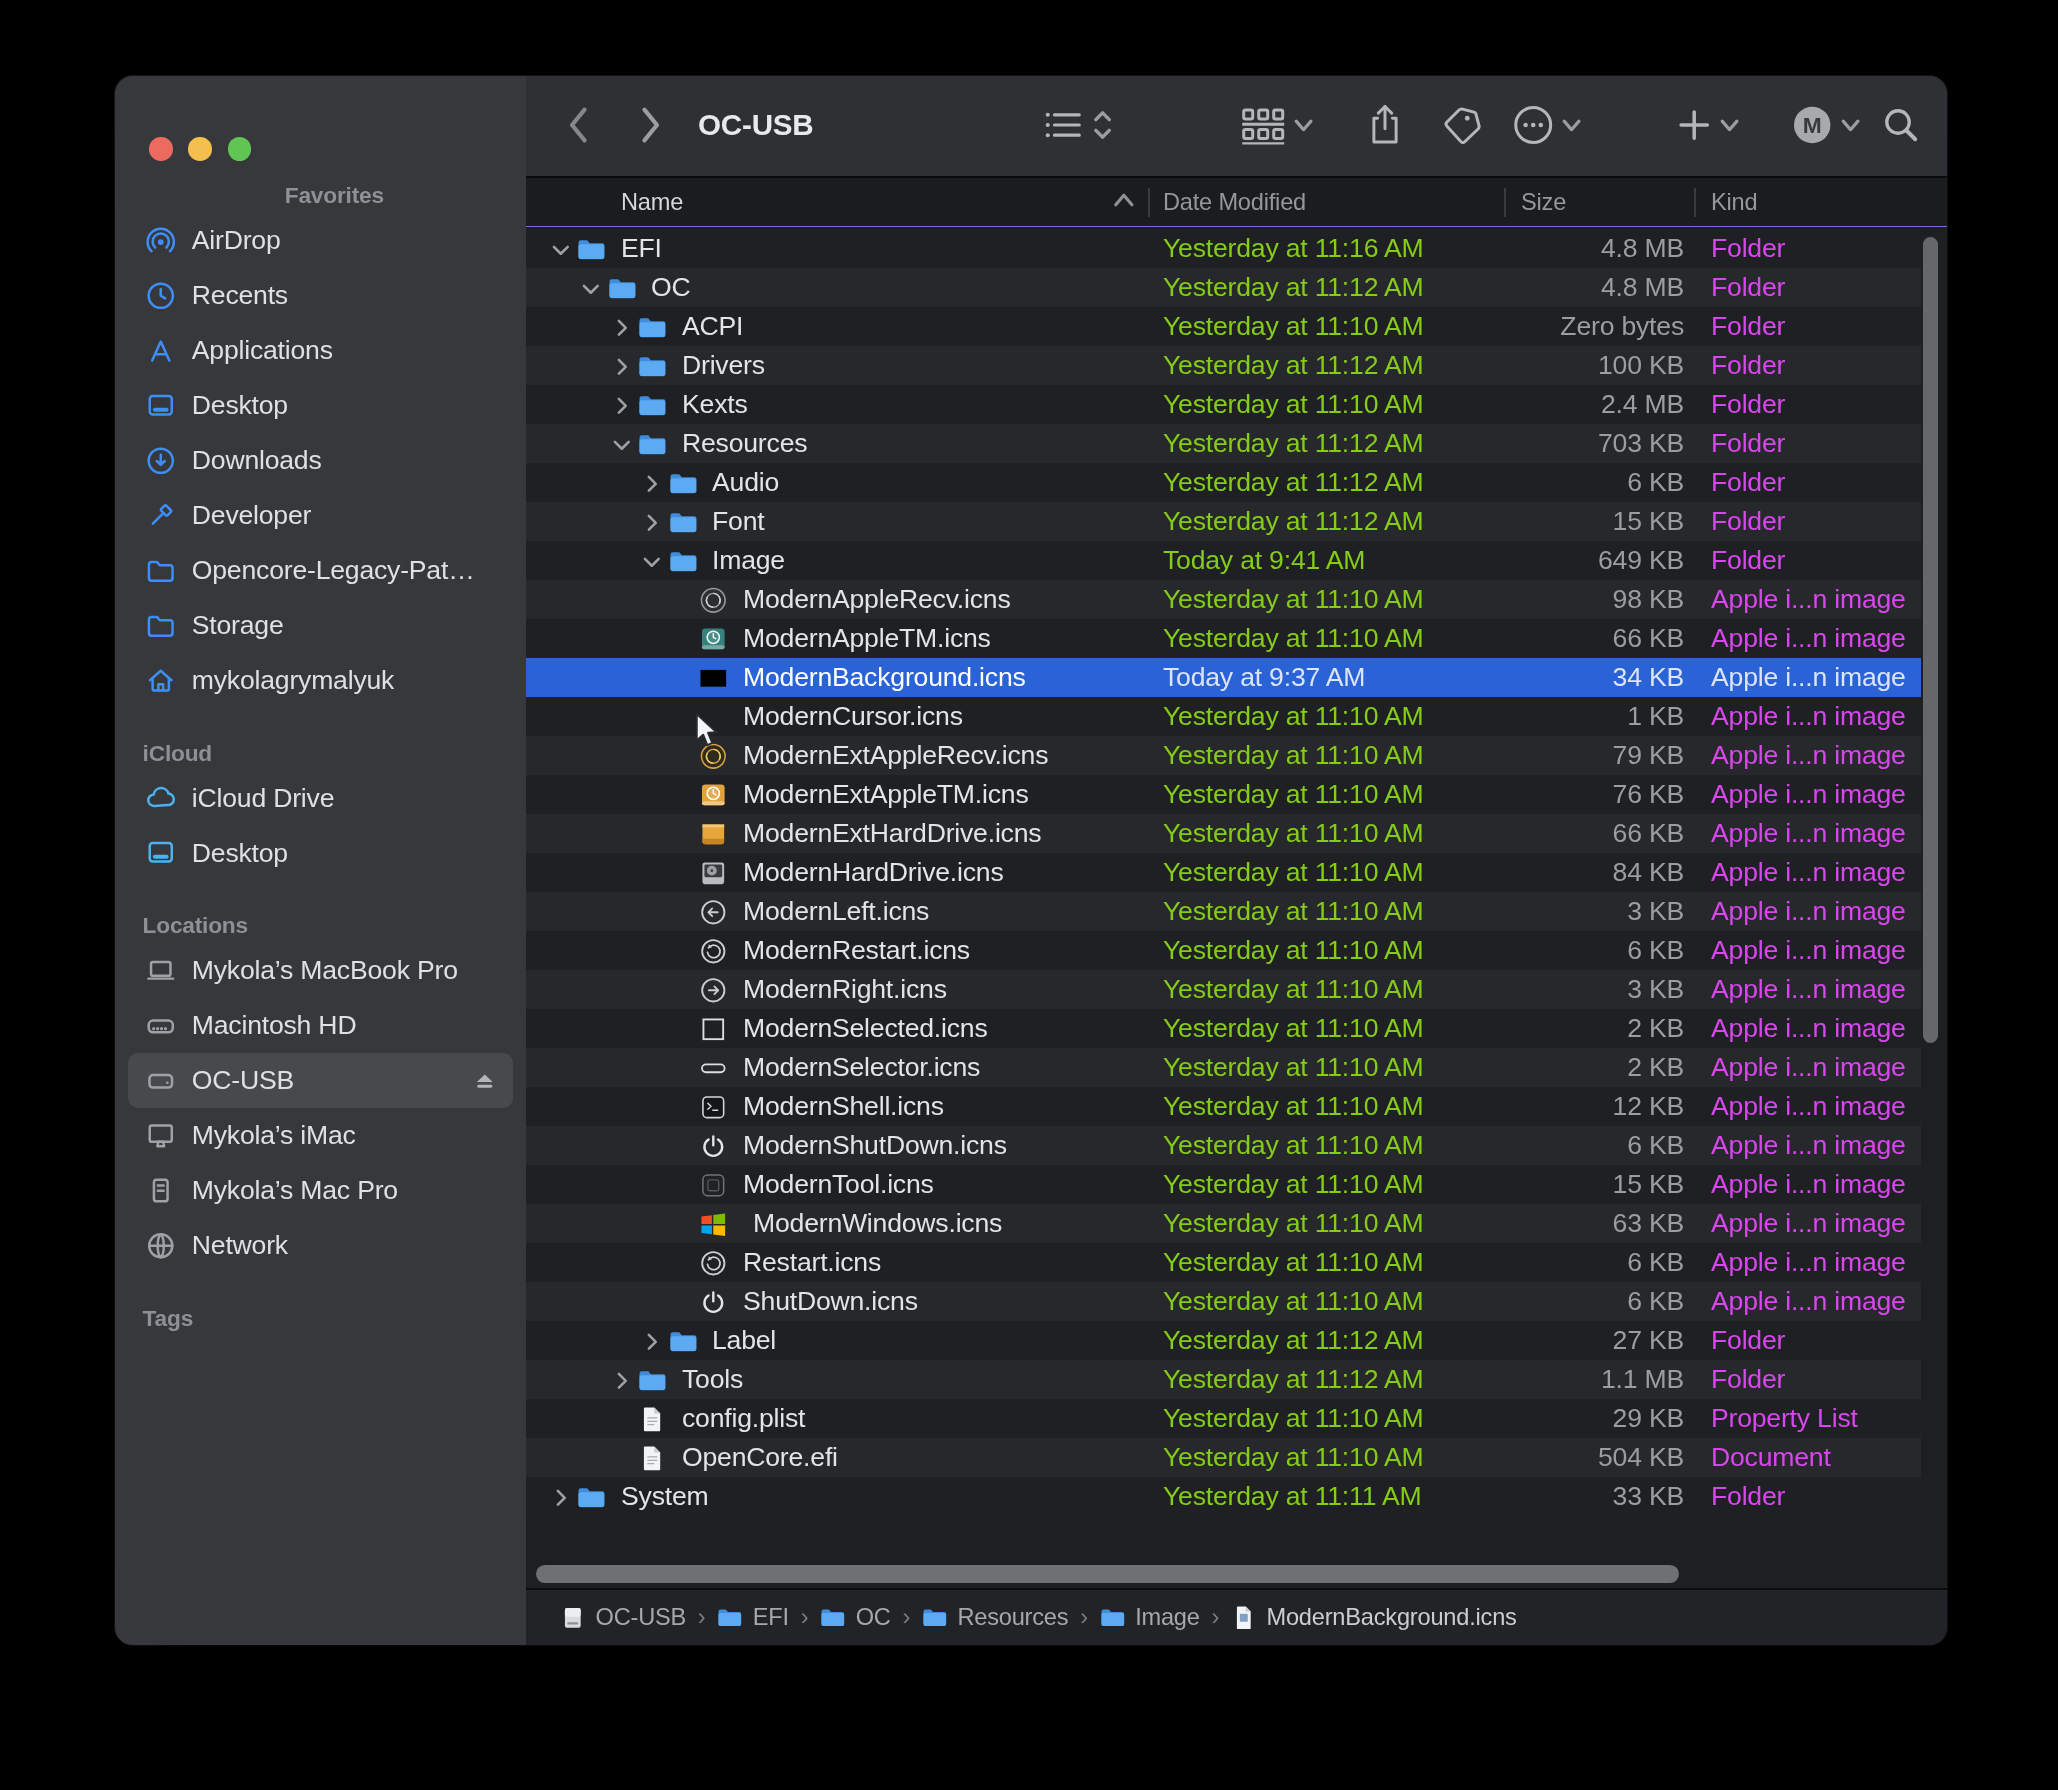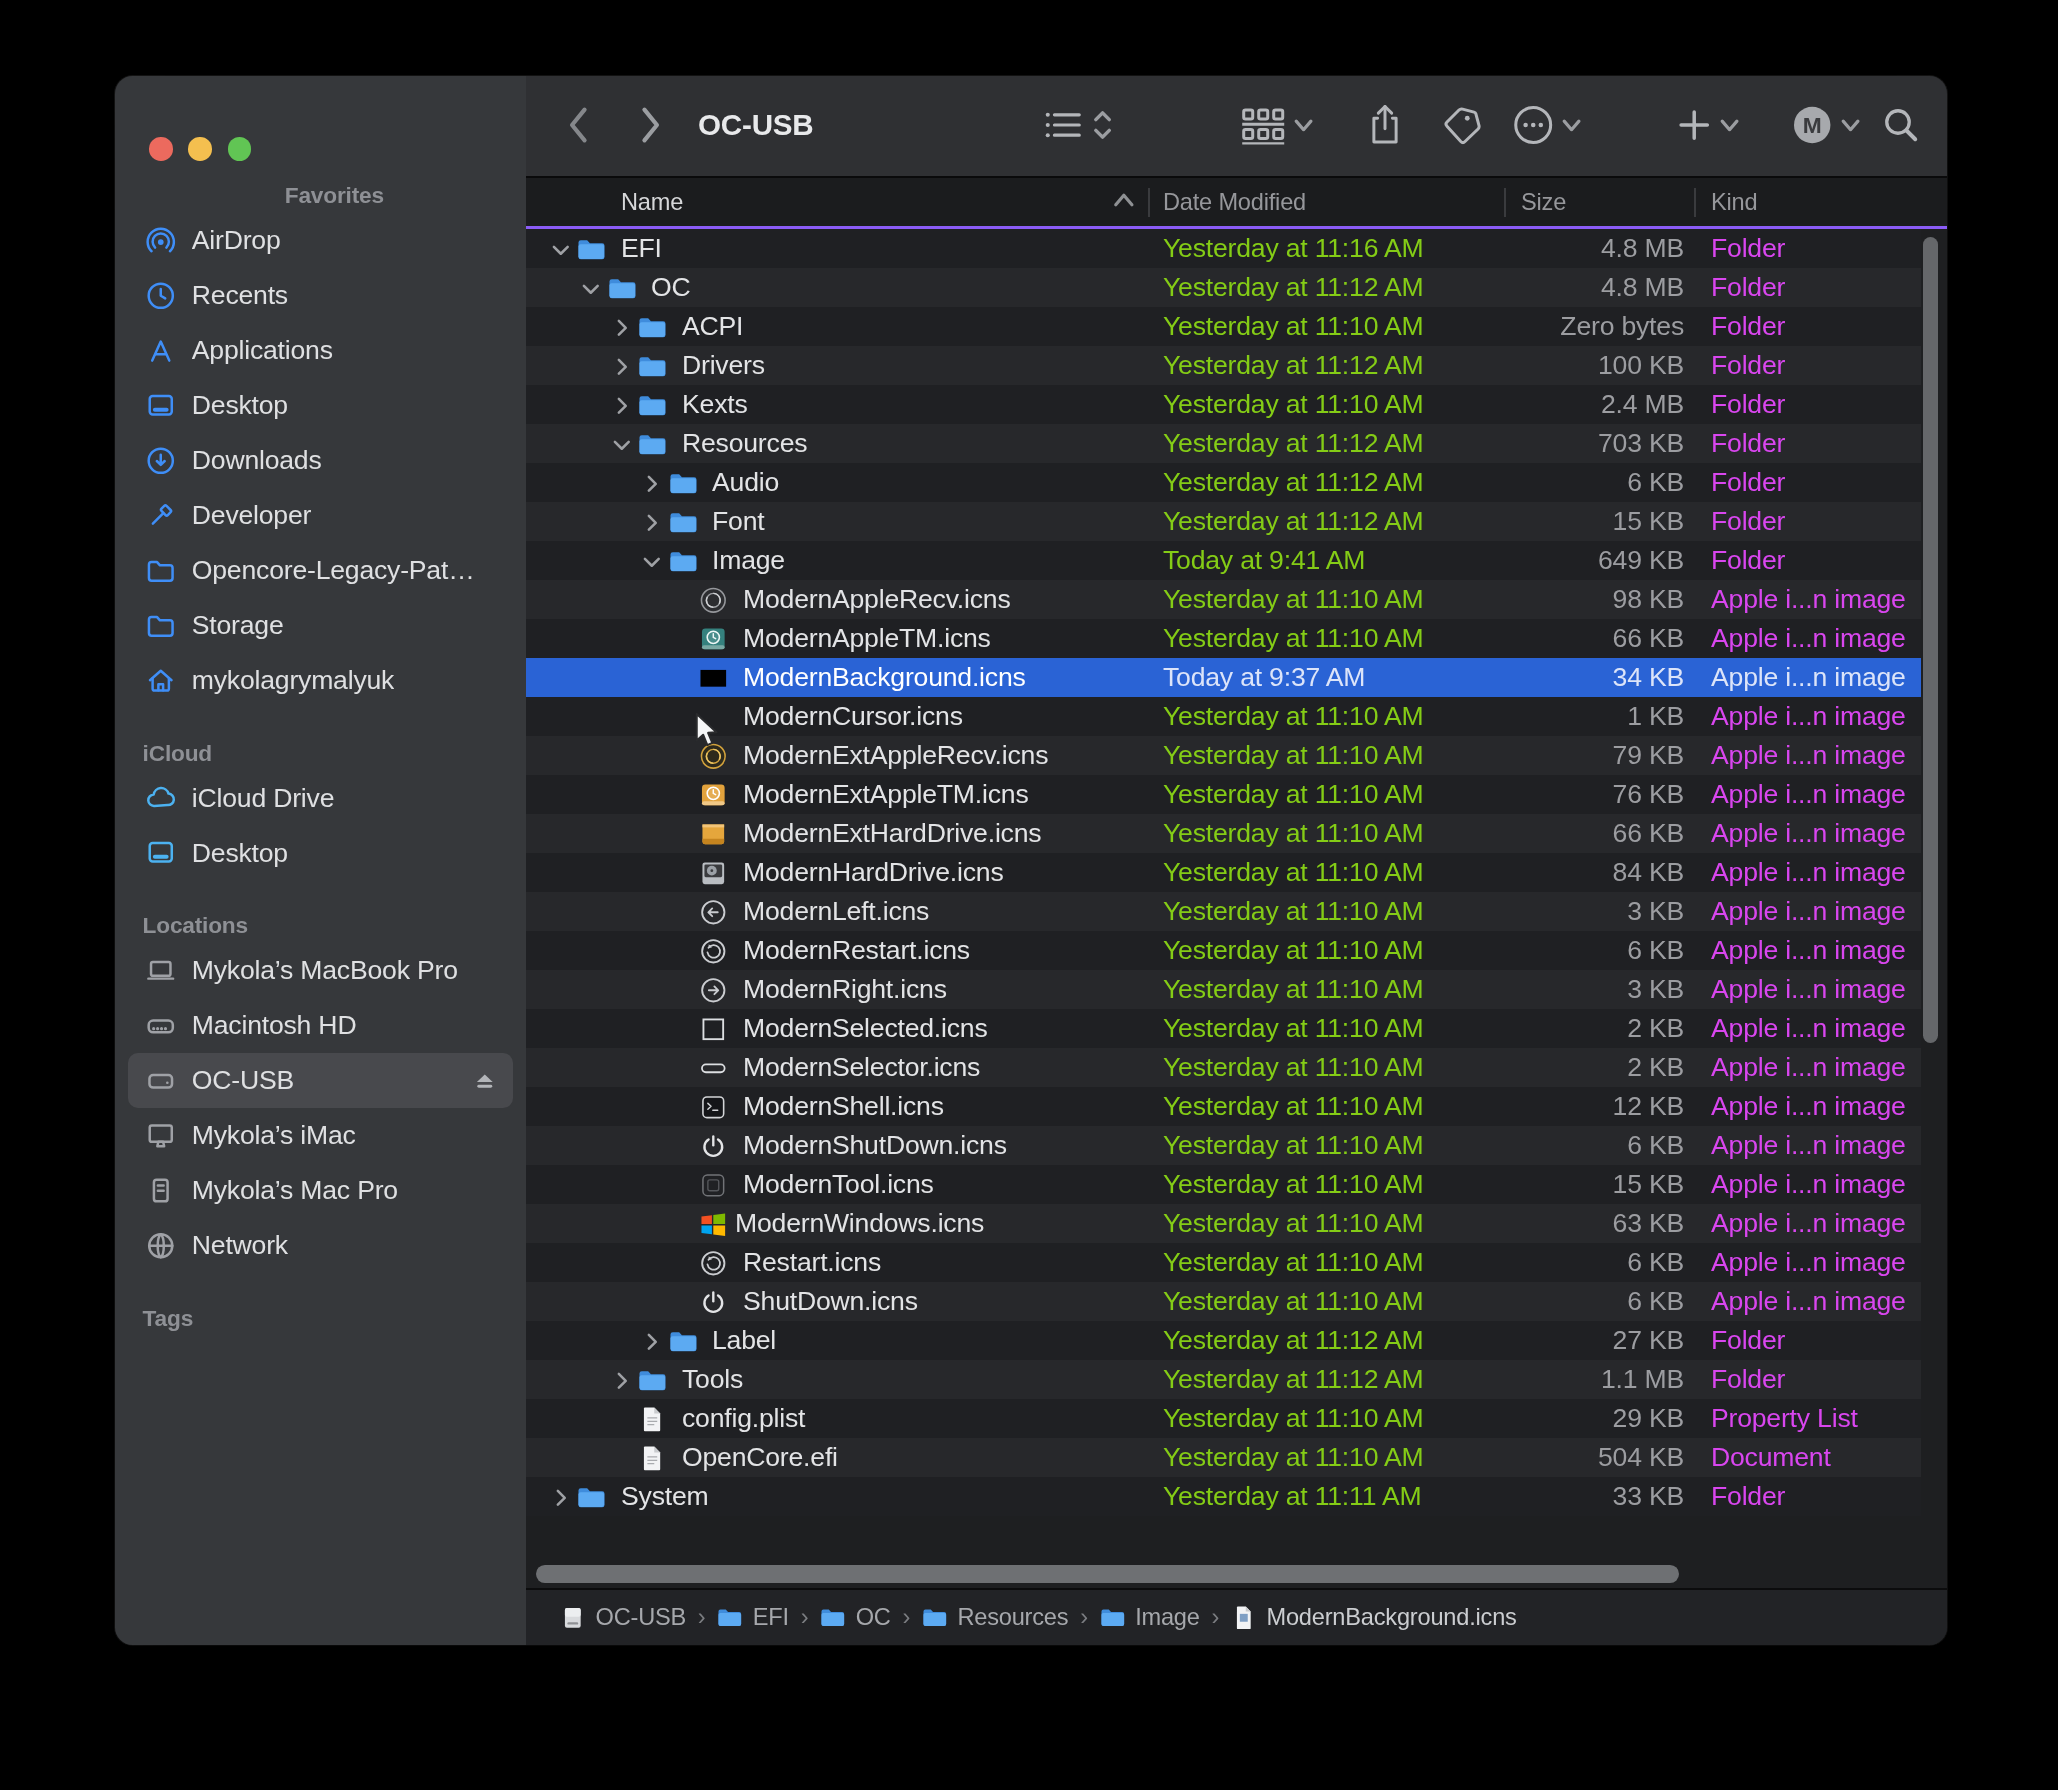--- a/index.html
+++ b/index.html
@@ -23,21 +23,21 @@
   .sb-item .eject{margin-left:auto;width:25.6px;height:25.6px;color:#b3b5b9;flex:0 0 25.6px;}
   .tint-blue{color:#3f8ef7;} .tint-cyan{color:#4cb2f1;} .tint-gray{color:#9fa1a6;}
   
   .content{position:absolute;left:411px;top:0;right:0;bottom:0;background:#1e1f21;}
   .toolbar{position:absolute;left:0;top:0;right:0;height:100px;background:#2f3033;border-bottom:2px solid #0a0a0b;}
   .tb{position:absolute;top:49px;transform:translate(-50%,-50%);color:#b4b6ba;display:flex;align-items:center;}
   .tb svg{display:block;}
   .title{position:absolute;left:172px;top:49px;transform:translateY(-50%);font-size:29.6px;font-weight:700;color:#e8e9eb;}
   .chev-small{color:#9b9da1;margin-left:7.9px;}
   
-  .colheader{position:absolute;left:0;top:102px;right:0;height:48px;background:#1b1c1e;border-bottom:3px solid #8b5cf6;}
+  .colheader{position:absolute;left:0;top:102px;right:0;height:48px;background:#1b1c1e;border-bottom:1px solid #8b5cf6;}
   .colheader .hname{position:absolute;top:50%;transform:translateY(-50%);font-size:23.6px;color:#96979b;white-space:nowrap;}
   .colheader .hname.primary{color:#d6d7d9;}
   .vdiv{position:absolute;top:9.9px;height:29.6px;width:2px;background:#3a3b3e;}
   .sortcaret{position:absolute;top:50%;transform:translateY(-50%);color:#8e9093;}
   
   .list{position:absolute;left:0;top:153px;width:1421px;}
   .row{position:relative;width:1395px;height:39px;font-size:26.6px;color:#e3e4e6;}
   .row.odd{background:#1f2023;} .row.even{background:#27282b;}
   .row.selected{background:#2a63d5;}
   .row .disc{position:absolute;top:7.9px;width:25.6px;height:25.6px;color:#9fa1a5;}
@@ -727,21 +727,21 @@
             <span class="ficon" style="left:173px">
               <svg viewBox="0 0 29 29">
                 <g transform="translate(2.5 3.5)">
                   <path d="M0 3.2 L10.6 1.7 V10.7 L0 10.7z" fill="#f25022"></path>
                   <path d="M12 1.5 L24 0 V10.7 L12 10.7z" fill="#7fba00"></path>
                   <path d="M0 12.2 L10.6 12.2 V21.2 L0 19.8z" fill="#00a4ef"></path>
                   <path d="M12 12.2 L24 12.2 V22.9 L12 21.4z" fill="#ffb900"></path>
                 </g>
               </svg>
             </span>
-            <span class="nm" style="left:209px">ModernWindows.icns</span>
+            <span class="nm" style="left:227px">ModernWindows.icns</span>
             <span class="dt">Yesterday at 11:10 AM</span>
             <span class="sz">63 KB</span>
             <span class="kd">Apple i...n image</span>
           </div>
           <div class="row odd">
             <span class="ficon" style="left:173px">
               <svg viewBox="0 0 29 29">
                 <circle cx="14.5" cy="14.5" r="11.3" stroke="#caccd0" stroke-width="1.9" fill="none"></circle>
                 <path d="M9.6 11a6.4 6.4 0 1 1-1 4.6" stroke="#caccd0" stroke-width="1.8" fill="none" stroke-linecap="round"></path>
                 <path d="M9.9 7.4 L9.6 11.3 L13.3 10.4z" fill="#caccd0"></path>

